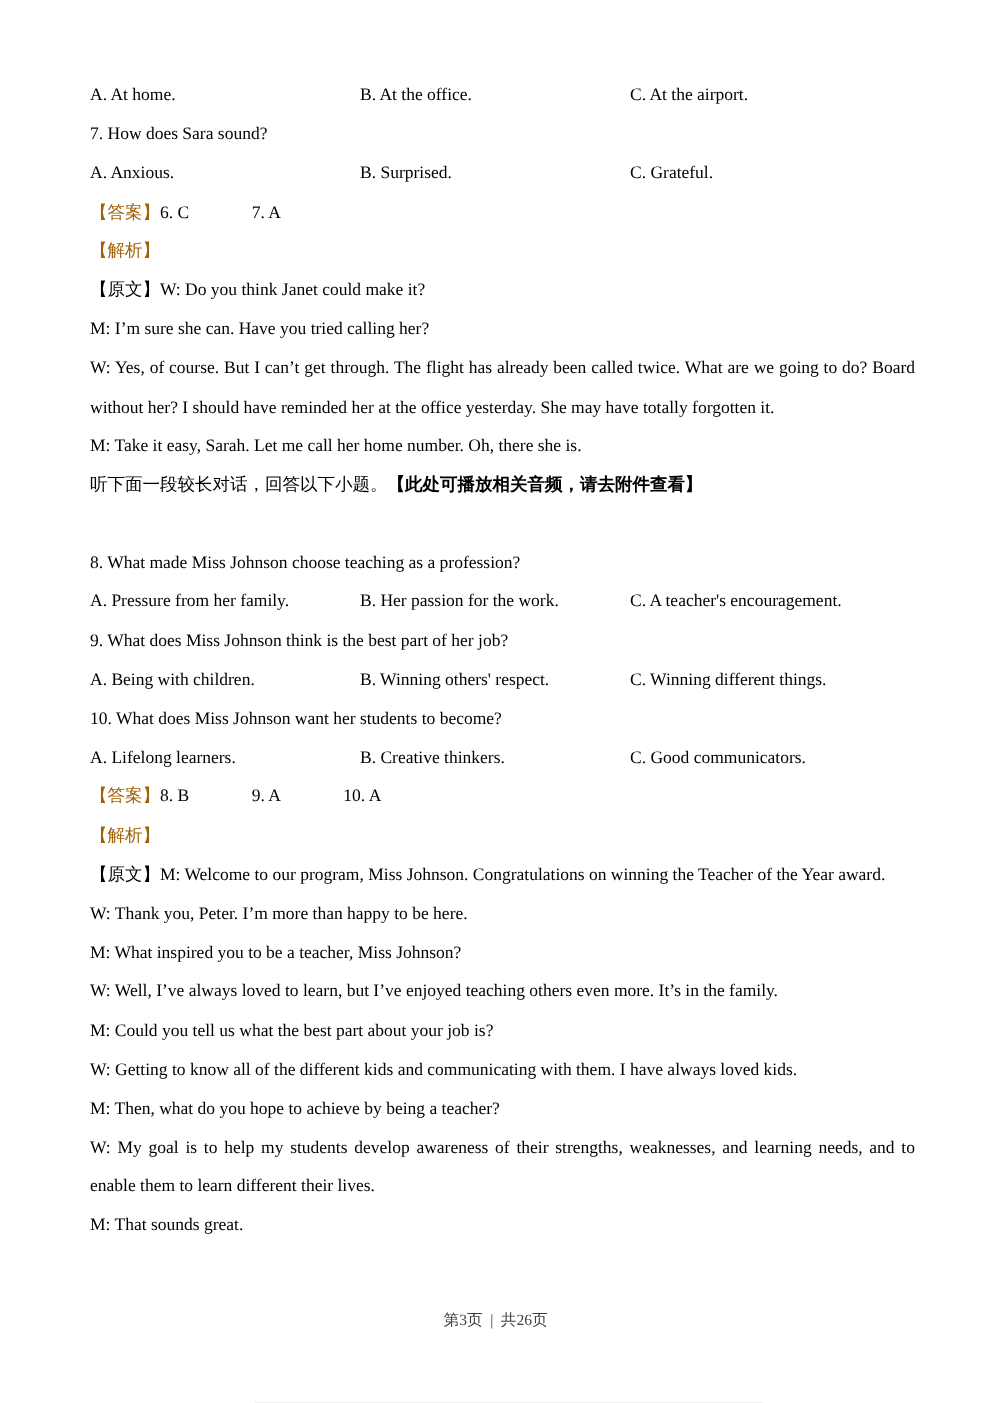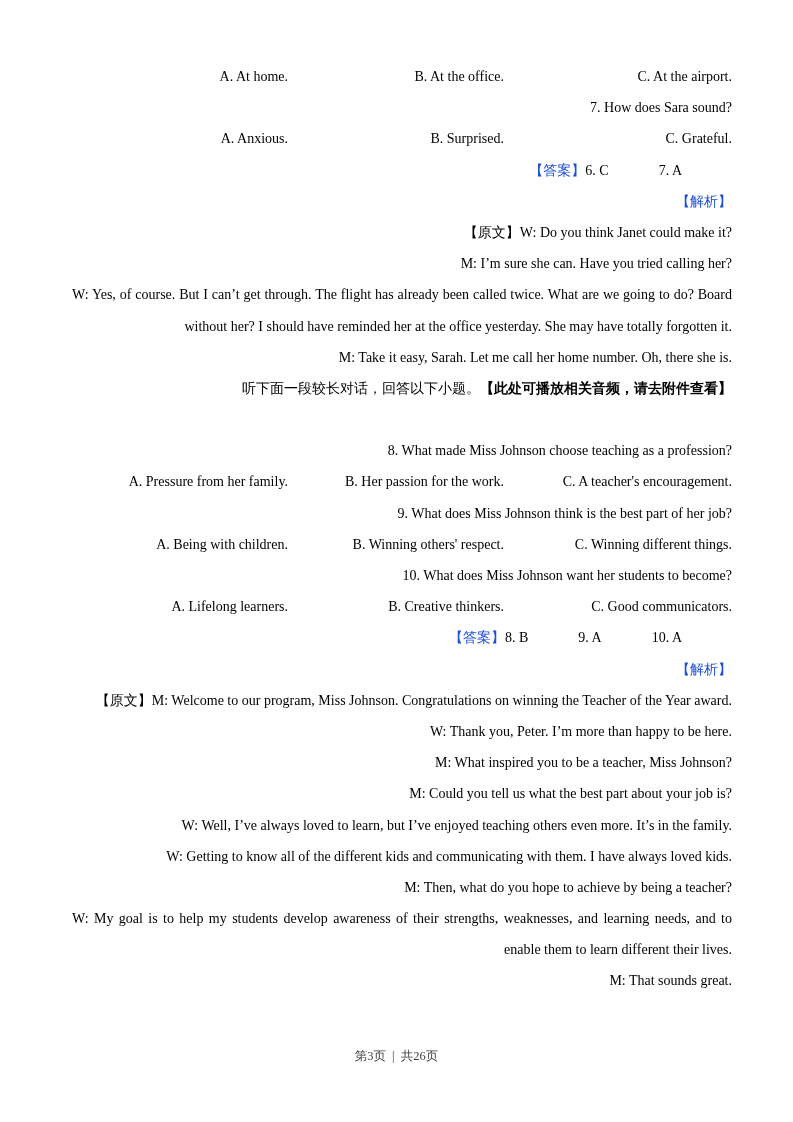--- a/index.html
+++ b/index.html
@@ -16,32 +16,31 @@
   .content {
     position: absolute;
     left: 72px;
     top: 61px;
     width: 660px;
   }
   .line {
     height: 31.2px;
     line-height: 31.2px;
     white-space: nowrap;
-    text-align: right;
   }
   .line.justify {
     white-space: normal;
     text-align: justify;
     text-align-last: justify;
   }
   .line.blank { white-space: normal; }
   .options { display: flex; }
   .opt-a, .opt-b { width: 216px; flex: 0 0 216px; }
   .opt-c { flex: 1 1 auto; }
-  .blue { color: #1d4ed8; }
+  .blue { color: #a16207; }
   .answer-item { display: inline-block; margin-right: 50px; }
   .bold { font-weight: bold; }
   .footer {
     position: absolute;
     top: 1047px;
     left: 0;
     width: 100%;
     text-align: center;
     font-size: 12.5px;
     line-height: 18px;
@@ -90,22 +89,22 @@
       <div class="line options">
         <span class="opt-a">A. Lifelong learners.</span>
         <span class="opt-b">B. Creative thinkers.</span>
         <span class="opt-c">C. Good communicators.</span>
       </div>
       <div class="line"><span class="blue">【答案】</span><span class="answer-item">8. B</span><span class="answer-item">9. A</span><span class="answer-item">10. A</span></div>
       <div class="line"><span class="blue">【解析】</span></div>
       <div class="line"><span>【原文】</span><span>M: Welcome to our program, Miss Johnson. Congratulations on winning the Teacher of the Year award.</span></div>
       <div class="line"><span>W: Thank you, Peter. I’m more than happy to be here.</span></div>
       <div class="line"><span>M: What inspired you to be a teacher, Miss Johnson?</span></div>
+      <div class="line"><span>W: Well, I’ve always loved to learn, but I’ve enjoyed teaching others even more. It’s in the family.</span></div>
       <div class="line"><span>M: Could you tell us what the best part about your job is?</span></div>
-      <div class="line"><span>W: Well, I’ve always loved to learn, but I’ve enjoyed teaching others even more. It’s in the family.</span></div>
       <div class="line"><span>W: Getting to know all of the different kids and communicating with them. I have always loved kids.</span></div>
       <div class="line"><span>M: Then, what do you hope to achieve by being a teacher?</span></div>
       <div class="line justify"><span>W: My goal is to help my students develop awareness of their strengths, weaknesses, and learning needs, and to</span></div>
       <div class="line"><span>enable them to learn different their lives.</span></div>
       <div class="line"><span>M: That sounds great.</span></div>
     </div>
   <div class="footer">
     <span>第3页</span><span class="sep">|</span><span>共26页</span>
   </div>
 </div>

